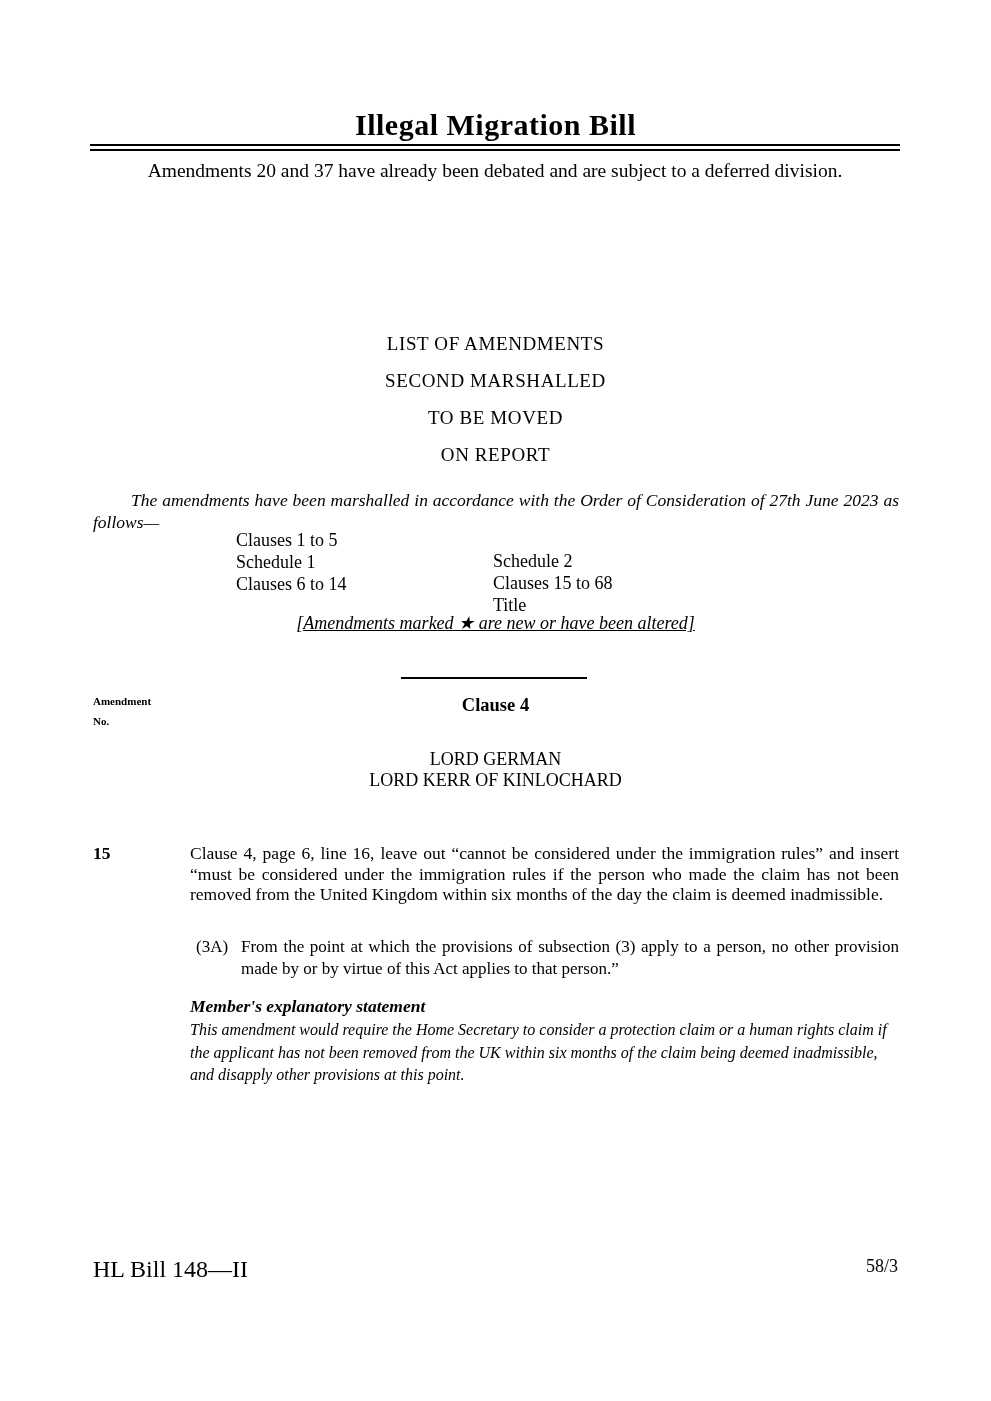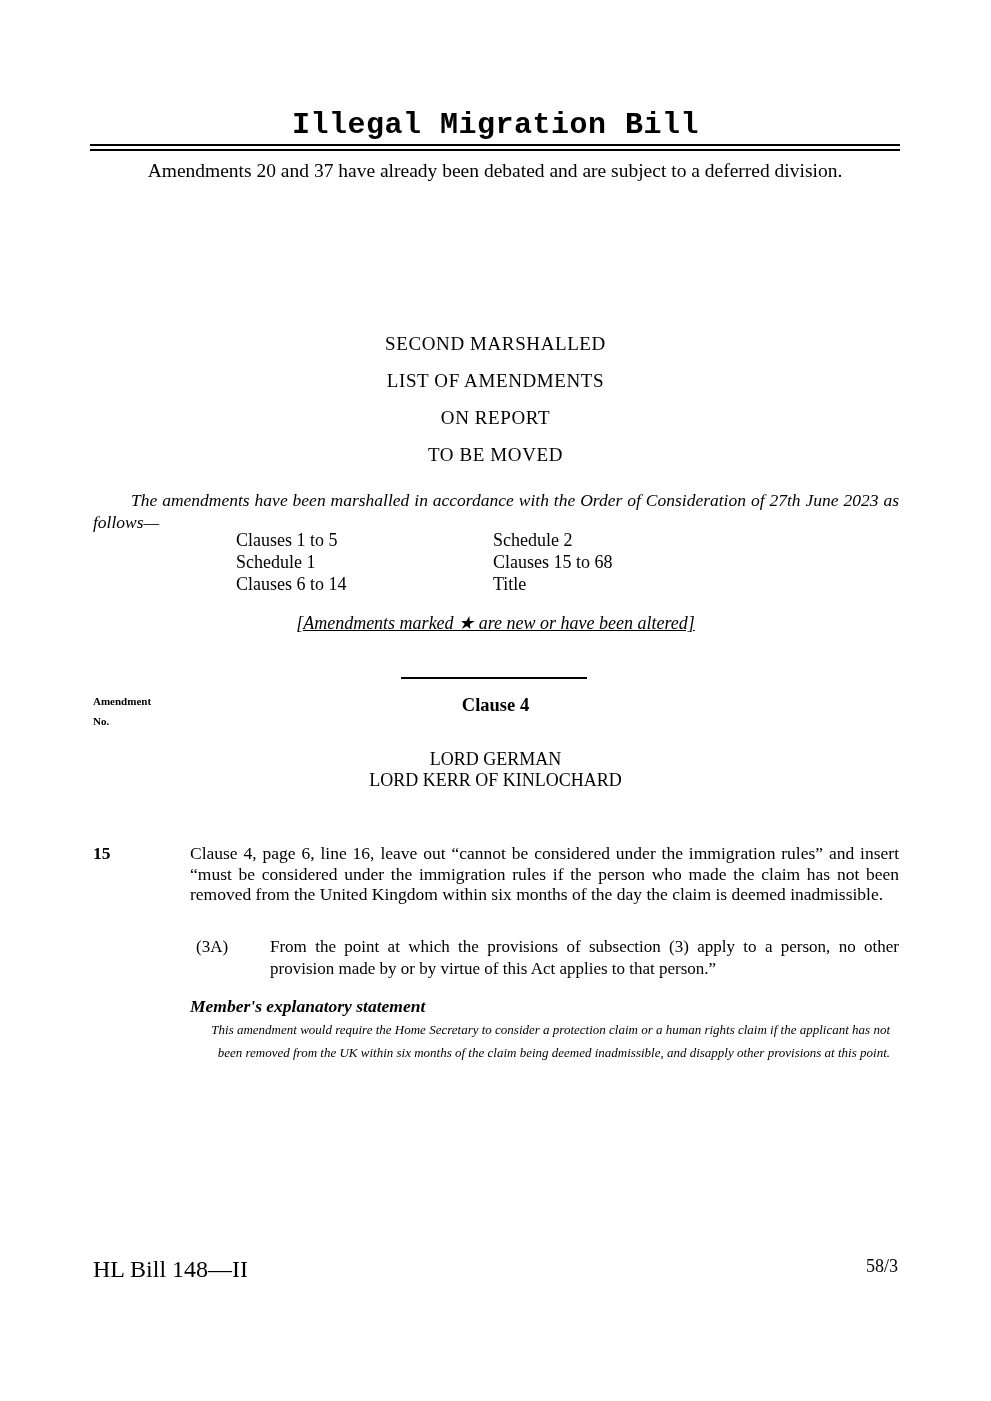--- a/index.html
+++ b/index.html
@@ -14,21 +14,20 @@
     overflow: hidden;
   }
   .abs { position: absolute; }
 
   .bill-title {
     top: 108px; left: 0; width: 100%;
     text-align: center;
     font-size: 30px;
     font-weight: bold;
     letter-spacing: 0.5px;
-    font-family: Liberation Mono, monospace;
   }
   .double-rule {
     top: 144px; left: 90px; width: 810px;
     height: 7px;
     border-top: 2px solid #000;
     border-bottom: 2px solid #000;
   }
   .notice {
     top: 160px; left: 45px; width: 900px;
     text-align: center;
@@ -47,21 +46,21 @@
     top: 490px; left: 93px; width: 806px;
     font-style: italic;
     font-size: 17.5px;
     line-height: 21.5px;
     text-indent: 38px;
     text-align: justify;
   }
 
   .clause-col { font-size: 18px; line-height: 22px; }
   .clause-col-1 { top: 529px; left: 236px; }
-  .clause-col-2 { top: 529px; left: 493px; }
+  .clause-col-2 { top: 550px; left: 493px; }
 
   .star-note {
     top: 612px; left: 0; width: 100%;
     text-align: center;
     font-style: italic;
     font-size: 18px;
     text-decoration: underline;
   }
 
   .divider {
@@ -109,57 +108,56 @@
   .subsection {
     top: 936px; left: 196px; width: 703px;
     font-size: 17px;
     line-height: 22px;
   }
   .subsection .sub-label {
     position: absolute; left: 0; top: 0;
   }
   .subsection .sub-text {
     display: block;
-    margin-left: 74px;
+    margin-left: 45px;
     text-align: justify;
   }
 
   .explanatory-heading {
     top: 996px; left: 190px;
     font-weight: bold;
     font-style: italic;
     font-size: 17.5px;
   }
   .explanatory-text {
     top: 1019px; left: 190px; width: 700px;
     font-style: italic;
-    font-size: 13px;
+    font-size: 16px;
     line-height: 22.5px;
-    text-align: right;
   }
 
   .footer-left  { top: 1256px; left: 93px;  font-size: 24px; }
   .footer-right { top: 1256px; right: 93px; font-size: 18px; }
 </style>
 </head>
 <body>
 
 <div class="page">
 
   <h1 class="abs bill-title">Illegal Migration Bill</h1>
 
   <div class="abs double-rule"></div>
 
   <p class="abs notice">Amendments 20 and 37 have already been debated and are subject to a deferred division.</p>
 
   <div class="abs caps-headings">
+    <div>LIST OF AMENDMENTS</div>
     <div>SECOND MARSHALLED</div>
-    <div>LIST OF AMENDMENTS</div>
+    <div>TO BE MOVED</div>
     <div>ON REPORT</div>
-    <div>TO BE MOVED</div>
   </div>
 
   <p class="abs marshal-intro">The amendments have been marshalled in accordance with the Order of Consideration of 27th June 2023 as follows—</p>
 
   <div class="abs clause-col clause-col-1">
     <div>Clauses 1 to 5</div>
     <div>Schedule 1</div>
     <div>Clauses 6 to 14</div>
   </div>
   <div class="abs clause-col clause-col-2">

